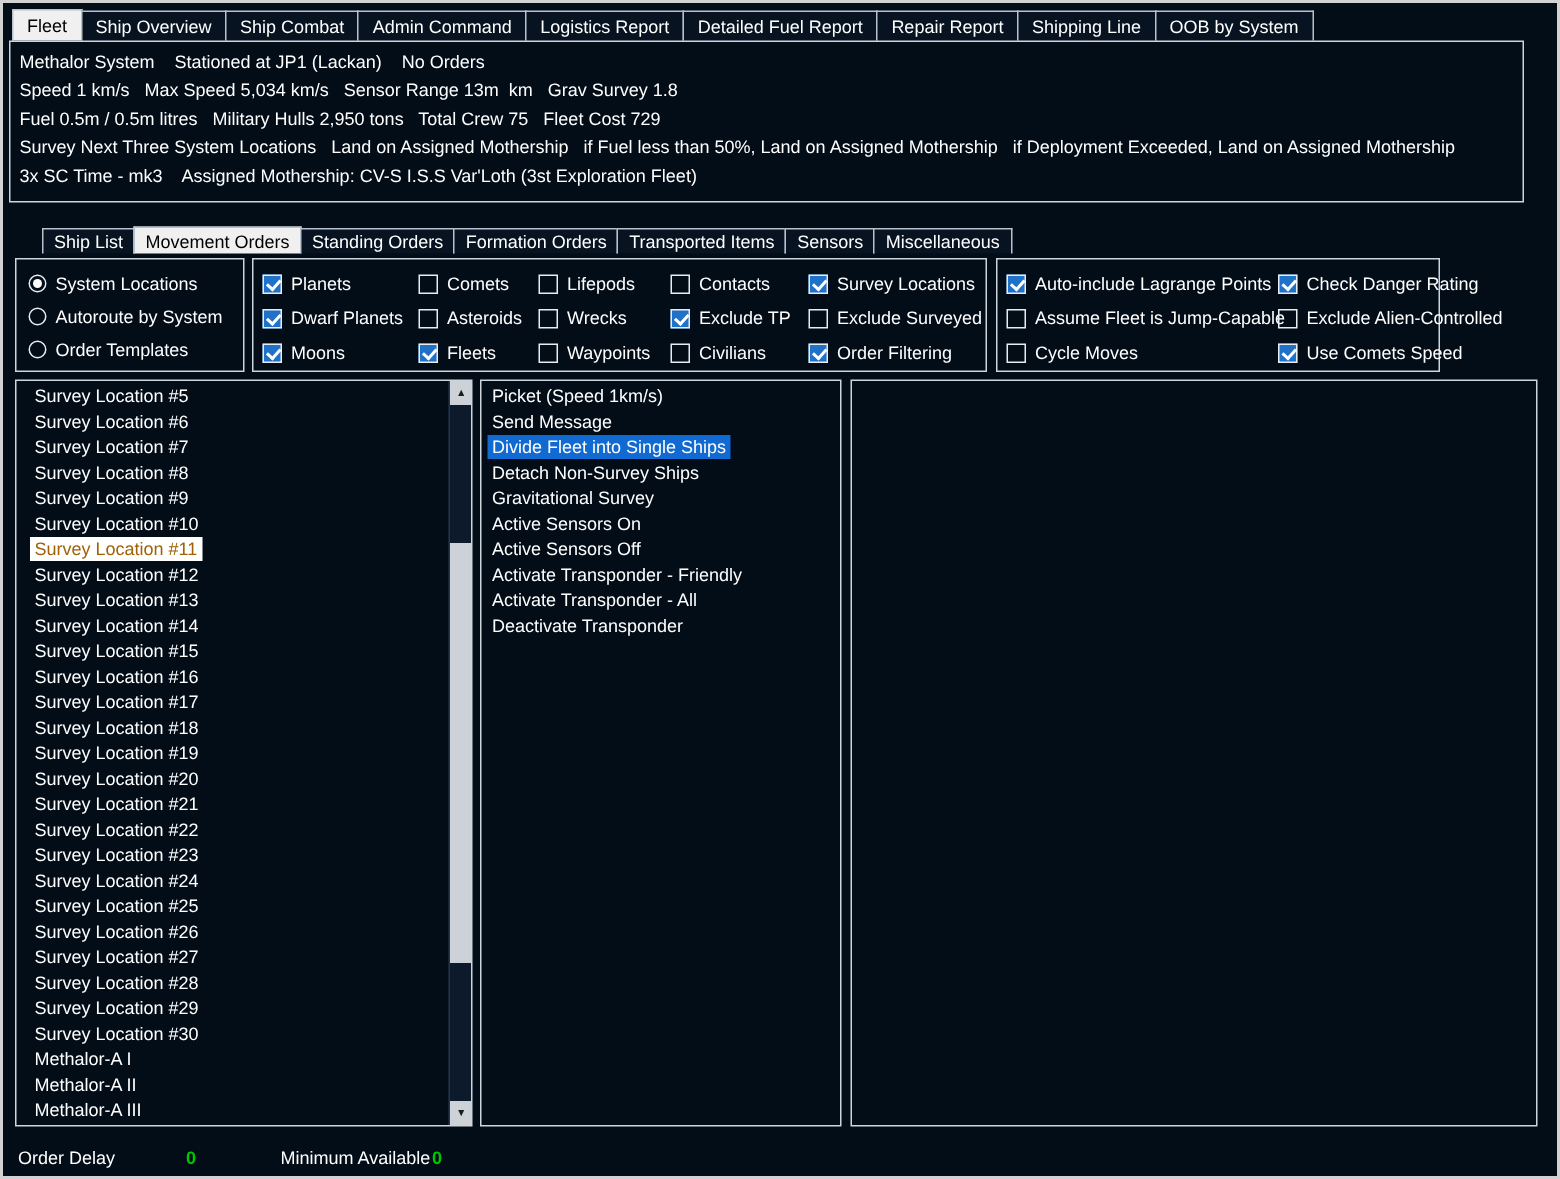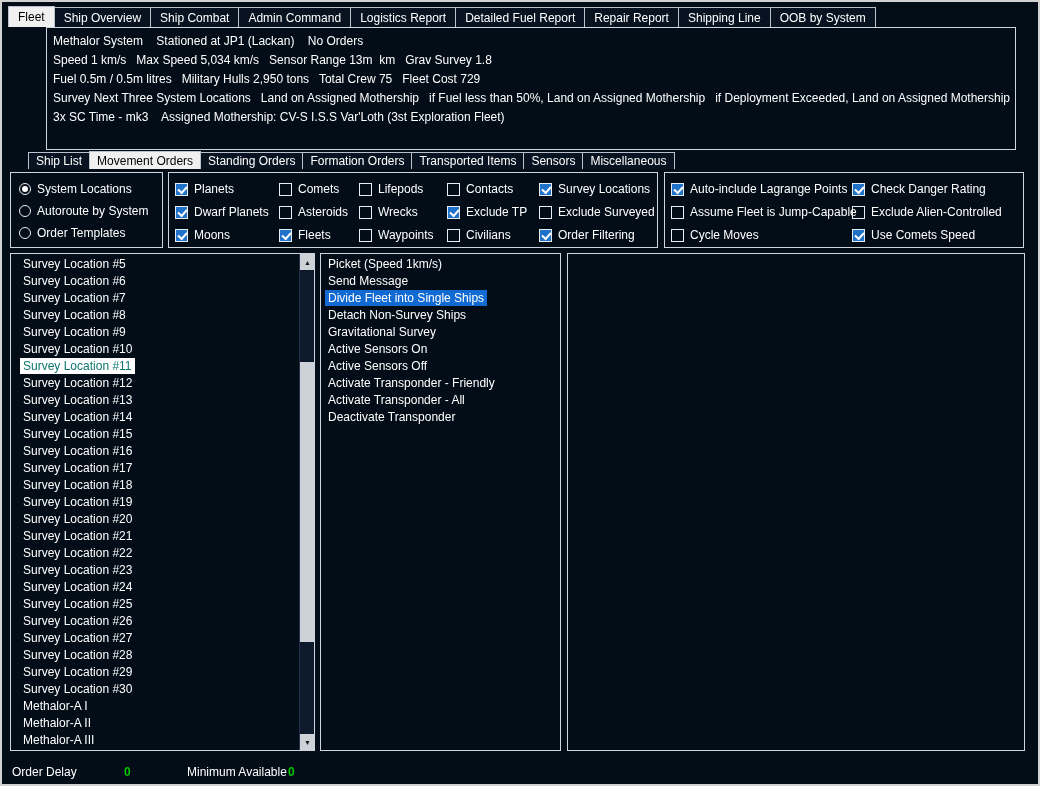--- a/index.html
+++ b/index.html
@@ -18,29 +18,29 @@
     height:20px; line-height:20px; padding:0 9px;
     background:#071320; color:#fff;
     border:1px solid #b9c2cc; border-bottom:none; margin-right:-1px;
     white-space:nowrap;
   }
   .tabs-sub .tab{ height:17px; line-height:17px; padding:0 7px; }
   .tab.tab-selected{ background:#f0f0f0; color:#000; height:21px; line-height:21px; }
   .tabs-sub .tab.tab-selected{ height:18px; line-height:18px; }
   
   .info-panel{
-    position:absolute; left:4px; right:22px; top:25px; height:123px;
-    border:1px solid #cdd5dd; padding:4px 0 0 6px;margin-left:40px;
+    position:absolute; left:4px; right:22px; top:25px; height:108px;
+    border:1px solid #cdd5dd; padding:4px 0 0 6px;
   }
   .info-line{ line-height:19px; white-space:pre; }
   
   .groupbox{ position:absolute; top:170px; height:76px; border:1px solid #cdd5dd; background:#030d18; }
   .radios-box{ left:8px; width:153px; padding:5px 0 0 8px; }
   .filters-box{ left:166px; width:490px; display:flex; padding:5px 0 0 6px; }
-  .options-box{ left:662px; width:360px; display:flex; padding:5px 0 0 6px; }
+  .options-box{ left:662px; width:296px; display:flex; padding:5px 0 0 6px; }
   .radio-row{ height:22px; display:flex; align-items:center; cursor:default; }
   .radio{ width:12px; height:12px; border:1px solid #e8edf2; border-radius:50%; margin-right:6px; position:relative; flex:none; }
   .radio.on::after{ content:""; position:absolute; left:2px; top:2px; width:6px; height:6px; border-radius:50%; background:#fff; }
   .check-col{ display:flex; flex-direction:column; }
   .filters-box .check-col:nth-child(1){ width:104px; }
   .filters-box .check-col:nth-child(2){ width:80px; }
   .filters-box .check-col:nth-child(3){ width:88px; }
   .filters-box .check-col:nth-child(4){ width:92px; }
   .options-box .check-col:nth-child(1){ width:181px; }
   .cb-row{ height:23px; display:flex; align-items:center; cursor:default; white-space:nowrap; }
@@ -57,21 +57,21 @@
     border:1px solid #cdd5dd; background:#030d18; overflow:hidden;
   }
   .loc-list{ left:8px; width:305px; }
   .act-list{ left:318px; width:241px; }
   .ord-list{ left:565px; width:458px; }
   .li-wrap{ padding-top:3px; }
   .li{ height:17px; line-height:15px; white-space:nowrap; cursor:default; }
   .loc-list .li{ padding-left:9px; }
   .act-list .li{ padding-left:4px; }
   .li-text{ padding:1px 3px; }
-  .li.sel-white .li-text{ background:#ffffff; color:#0f766e; }
+  .li.sel-white .li-text{ background:#ffffff; color:#a16207; }
   .li.sel-blue .li-text{ background:#1169d2; color:#fff; }
   
   .vscroll{ position:absolute; top:0; right:0; bottom:0; width:15px; background:#0c1a2c; border-left:1px solid #24344a; }
   .sb-btn{ position:absolute; left:0; width:15px; height:16px; background:#cdd2d9; color:#1b1b1b;
            display:flex; align-items:center; justify-content:center; font-size:7px; }
   .sb-up{ top:0; } .sb-down{ bottom:0; }
   .sb-thumb{ position:absolute; left:0; width:15px; top:108px; height:280px; background:#cdd2d9; }
   
   .footer{ position:absolute; left:0; right:0; top:761px; height:22px; }
   .f-label{ position:absolute; color:#fff; line-height:18px;text-align:right; }

